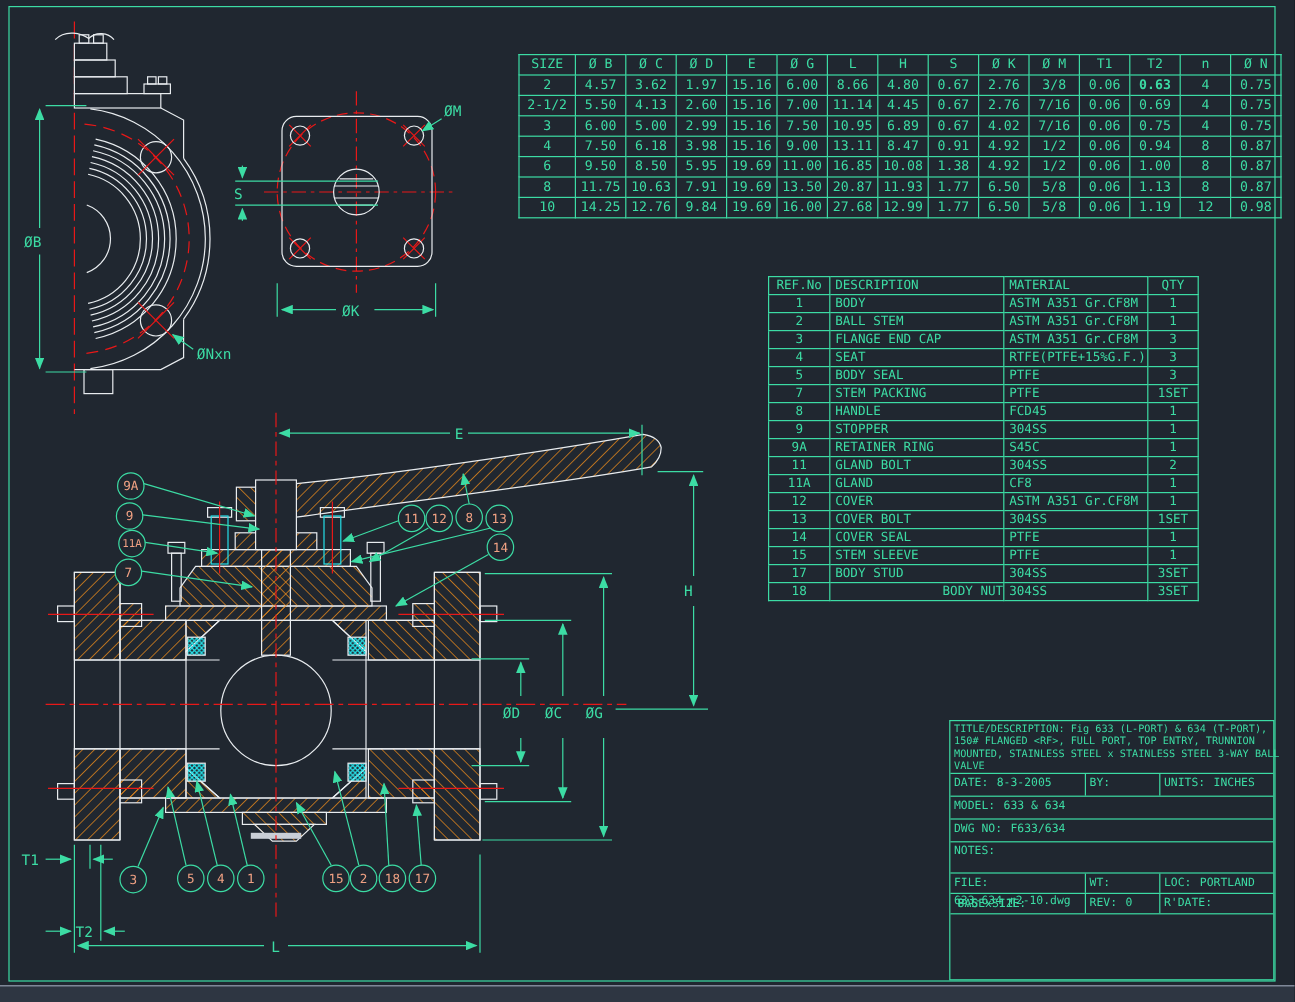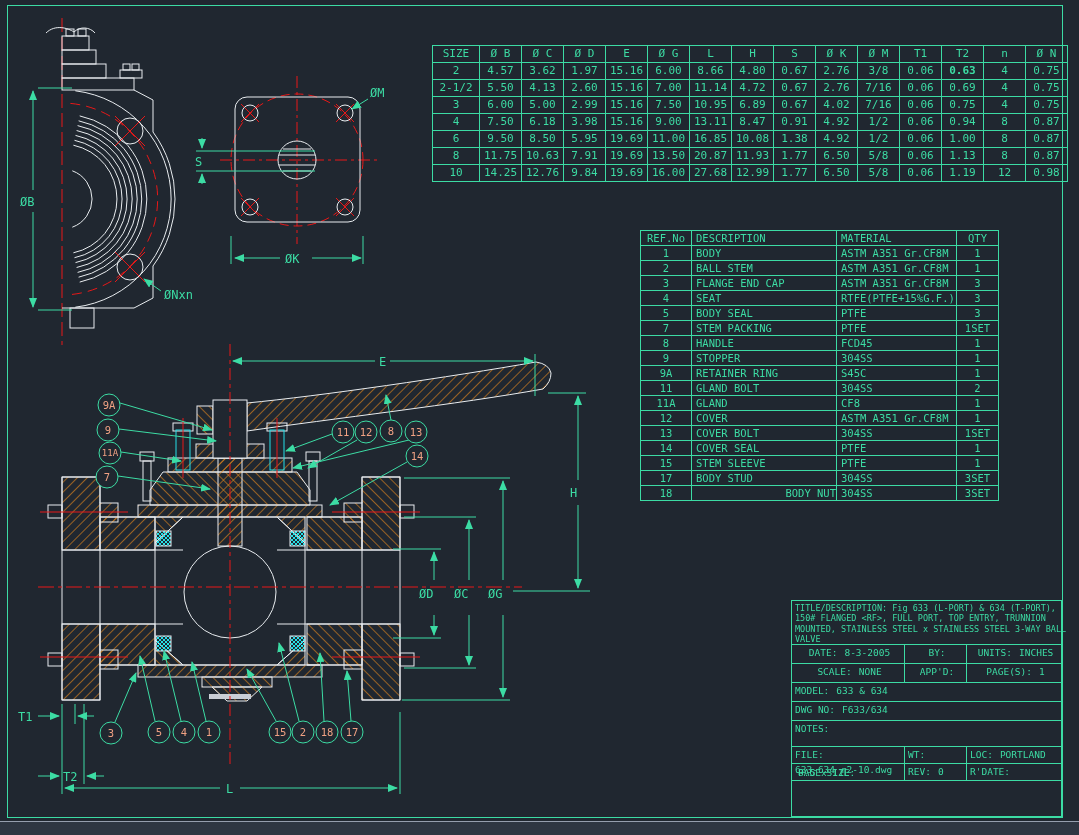--- a/index.html
+++ b/index.html
@@ -30,21 +30,21 @@
   #title-block .row{position:relative;border-top:1px solid var(--green);
     display:flex;align-items:flex-start;box-sizing:border-box;}
   #title-block .cell{height:100%;box-sizing:border-box;padding:2px 0 0 3px;
     white-space:nowrap;overflow:visible;}
   #title-block .c1{width:112px;}
   #title-block .c2{width:62px;border-left:1px solid var(--green);}
   #title-block .c3{flex:1;border-left:1px solid var(--green);}
   .tb-title{height:41px;padding:2px 0 0 3px;line-height:10.3px;font-size:8.5px;
     position:relative;z-index:2;overflow:visible;white-space:nowrap;}
   .lbl{margin-right:7px;}
-  .r19{height:19px;text-align:center;} .r26{height:26px;} .r17{height:17px;}
+  .r19{height:19px;} .r26{height:26px;} .r17{height:17px;}
   .tb-empty{border-top:1px solid var(--green);height:38px;}
   .overlap-wrap{position:relative;width:112px;height:100%;}
   .overlap-wrap span{position:absolute;left:3px;white-space:nowrap;}
   .ov-a{top:0px;} .ov-b{top:3px;}
 </style>
 </head>
 <body>
 
 <div id="root">
 
@@ -377,21 +377,21 @@
           <td style="width: 41px;">0.75</td>
         </tr>
         <tr>
           <td style="width: 46px;">2-1/2</td>
           <td style="width: 41px;">5.50</td>
           <td style="width: 41px;">4.13</td>
           <td style="width: 41px;">2.60</td>
           <td style="width: 41px;">15.16</td>
           <td style="width: 41px;">7.00</td>
           <td style="width: 41px;">11.14</td>
-          <td style="width: 41px;">4.72</td>
+          <td style="width: 41px;">4.45</td>
           <td style="width: 41px;">0.67</td>
           <td style="width: 41px;">2.76</td>
           <td style="width: 41px;">7/16</td>
           <td style="width: 41px;">0.06</td>
           <td style="width: 41px;">0.69</td>
           <td style="width: 41px;">4</td>
           <td style="width: 41px;">0.75</td>
         </tr>
         <tr>
           <td style="width: 46px;">3</td>
@@ -599,25 +599,20 @@
     <div class="tb-title">
       <div>TITLE/DESCRIPTION: Fig 633 (L-PORT) &amp; 634 (T-PORT),</div>
       <div>150# FLANGED &lt;RF&gt;, FULL PORT, TOP ENTRY, TRUNNION</div>
       <div>MOUNTED, STAINLESS STEEL x STAINLESS STEEL 3-WAY BALL</div>
       <div>VALVE</div>
     </div>
     <div class="row r19">
       <div class="cell c1"><span class="lbl">DATE:</span><span>8-3-2005</span></div>
       <div class="cell c2"><span>BY:</span></div>
       <div class="cell c3"><span class="lbl">UNITS:</span><span>INCHES</span></div>
-    </div>
-    <div class="row r19">
-      <div class="cell c1"><span class="lbl">SCALE:</span><span>NONE</span></div>
-      <div class="cell c2"><span>APP'D:</span></div>
-      <div class="cell c3"><span class="lbl">PAGE(S):</span><span>1</span></div>
     </div>
     <div class="row r19">
       <div class="cell"><span class="lbl">MODEL:</span><span>633 &amp; 634</span></div>
     </div>
     <div class="row r19">
       <div class="cell"><span class="lbl">DWG NO:</span><span>F633/634</span></div>
     </div>
     <div class="row r26">
       <div class="cell"><span>NOTES:</span></div>
     </div>

